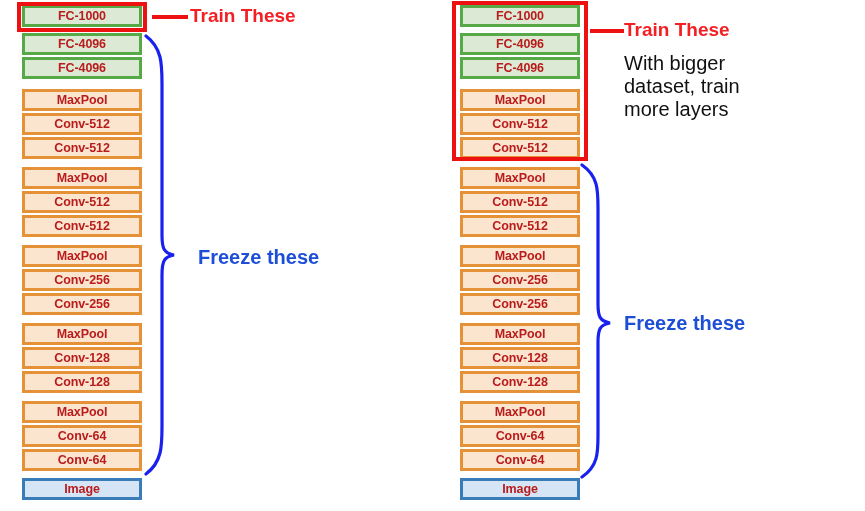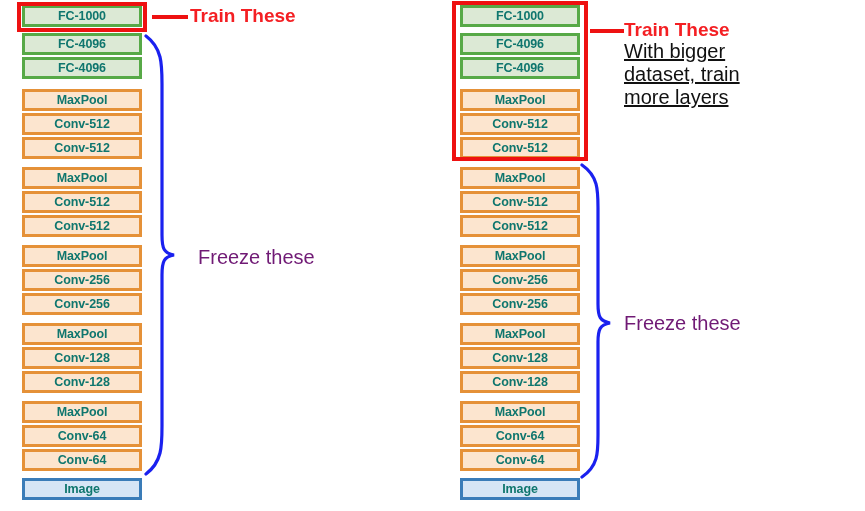--- a/index.html
+++ b/index.html
@@ -35,21 +35,21 @@
     position: absolute;
     left: 0;
     width: 120px;
     height: 22px;
     box-sizing: border-box;
     display: flex;
     align-items: center;
     justify-content: center;
     font-size: 12.5px;
     font-weight: bold;
-    color: #0f766e;
+    color: #b91c1c;
     letter-spacing: -0.1px;
     border-width: 3px;
     border-style: solid;
     line-height: 1;
   }
   .layer .lbl { pointer-events: none; }
 
   .layer.fc {
     background: #dce9d5;
     border-color: #57a947;
@@ -101,33 +101,33 @@
   }
   .label.train {
     color: #f41f23;
     font-weight: bold;
     font-size: 19px;
   }
   .label.train.left-train  { left: 190px; top: 5px; }
   .label.train.right-train { left: 624px; top: 19px; }
 
   .label.freeze {
-    color: #701a75;
+    color: #1d4ed8;
     font-size: 20px;
-    font-weight: normal;
+    font-weight: bold;
   }
   .label.freeze.left-freeze  { left: 198px; top: 246px; }
   .label.freeze.right-freeze { left: 624px; top: 312px; }
 
   .label.note {
     color: #111111;
     font-size: 20px;
     font-weight: normal;
   }
-  .label.note.note-top    { left: 624px; top: 40px; text-decoration: underline; }
+  .label.note.note-top    { left: 624px; top: 52px; }
   .label.note.note-bottom { left: 624px; top: 340px; }
 
   
   .brace {
     position: absolute;
     overflow: visible;
   }
   .brace.left-brace  { left: 140px; top: 30px; }
   .brace.right-brace { left: 576px; top: 160px; }
 </style>

